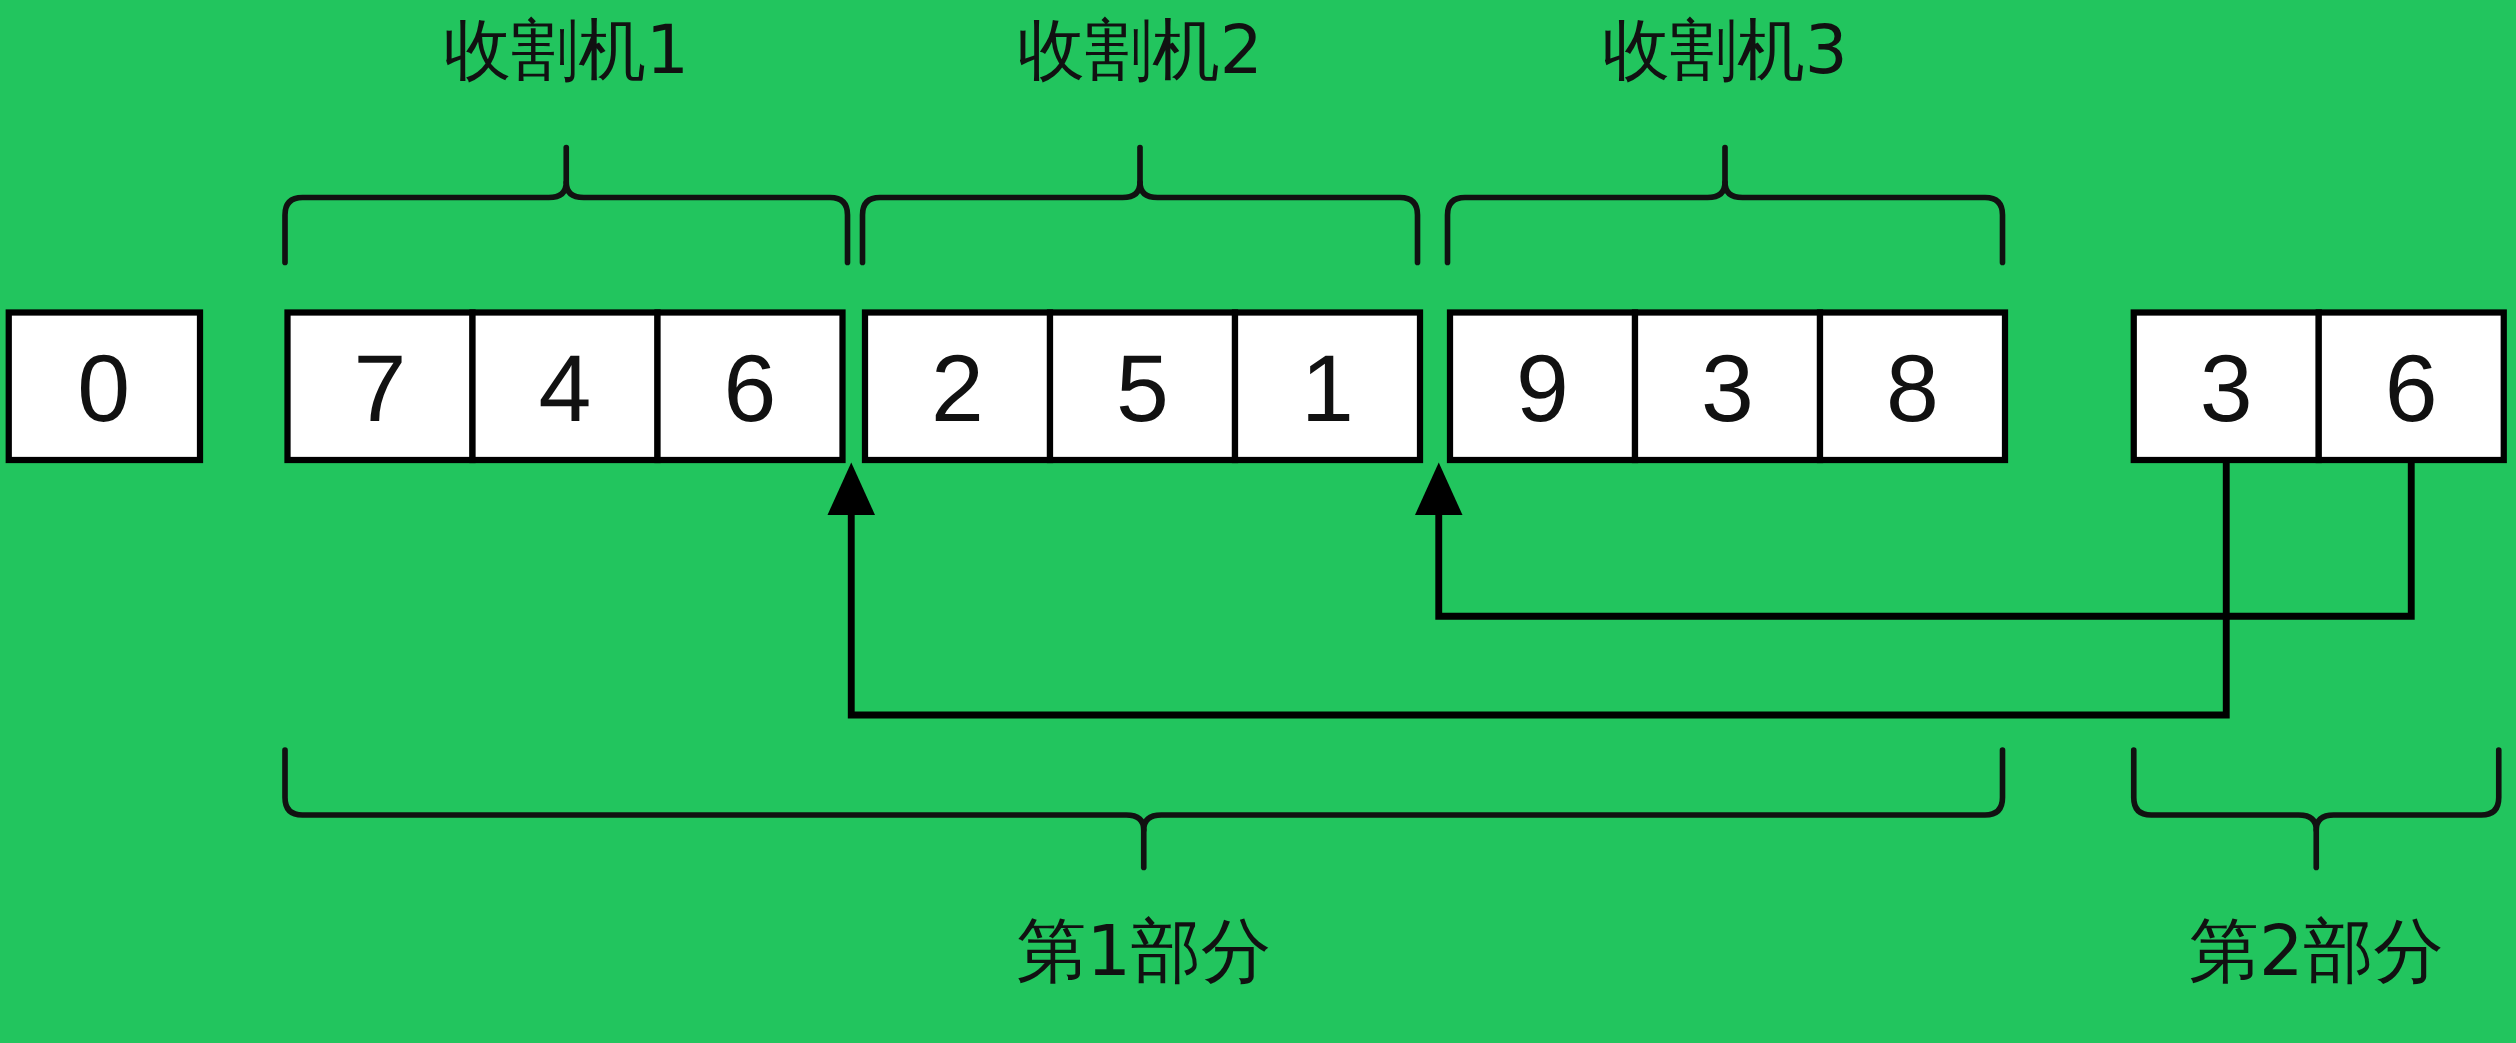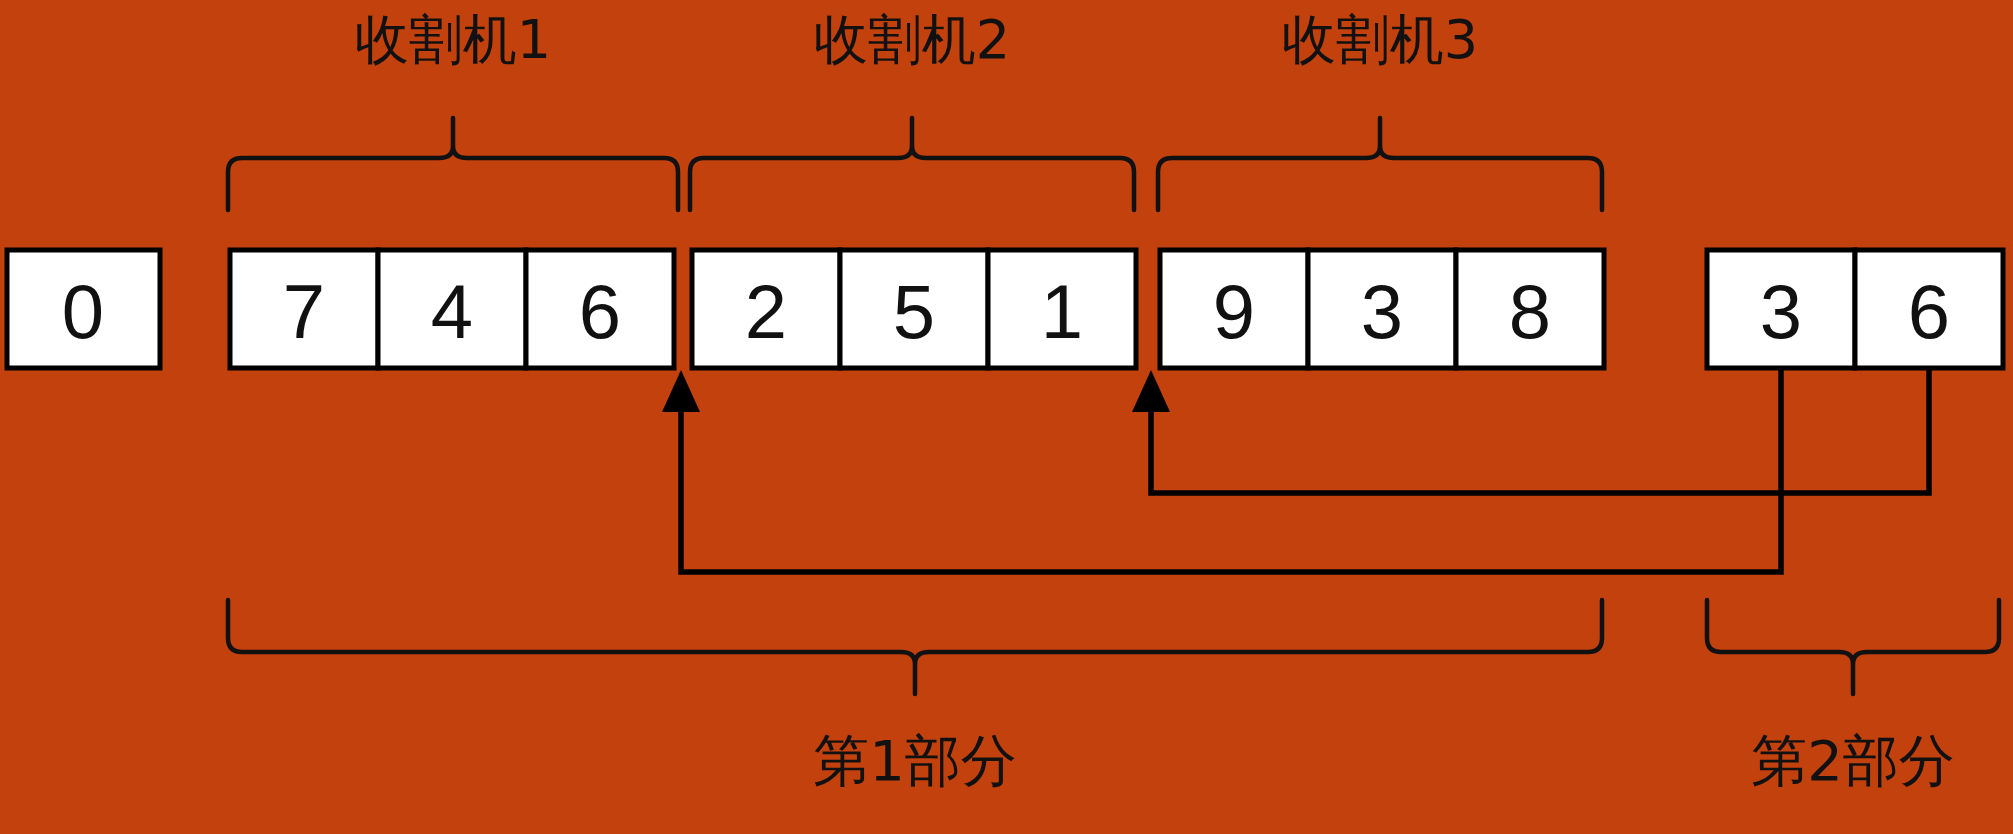--- a/index.html
+++ b/index.html
@@ -7,21 +7,21 @@
     padding: 0;
     background: #ffffff;
   }
   body {
     font-family: "Liberation Sans", "DejaVu Sans", sans-serif;
   }
   #stage {
     position: relative;
     width: 2013px;
     height: 834px;
-    background: #c2410c;
+    background: #22c55e;
     overflow: hidden;
   }
   #diagram {
     position: absolute;
     top: 0;
     left: 0;
     width: 2013px;
     height: 834px;
   }
   .cell-rect {

